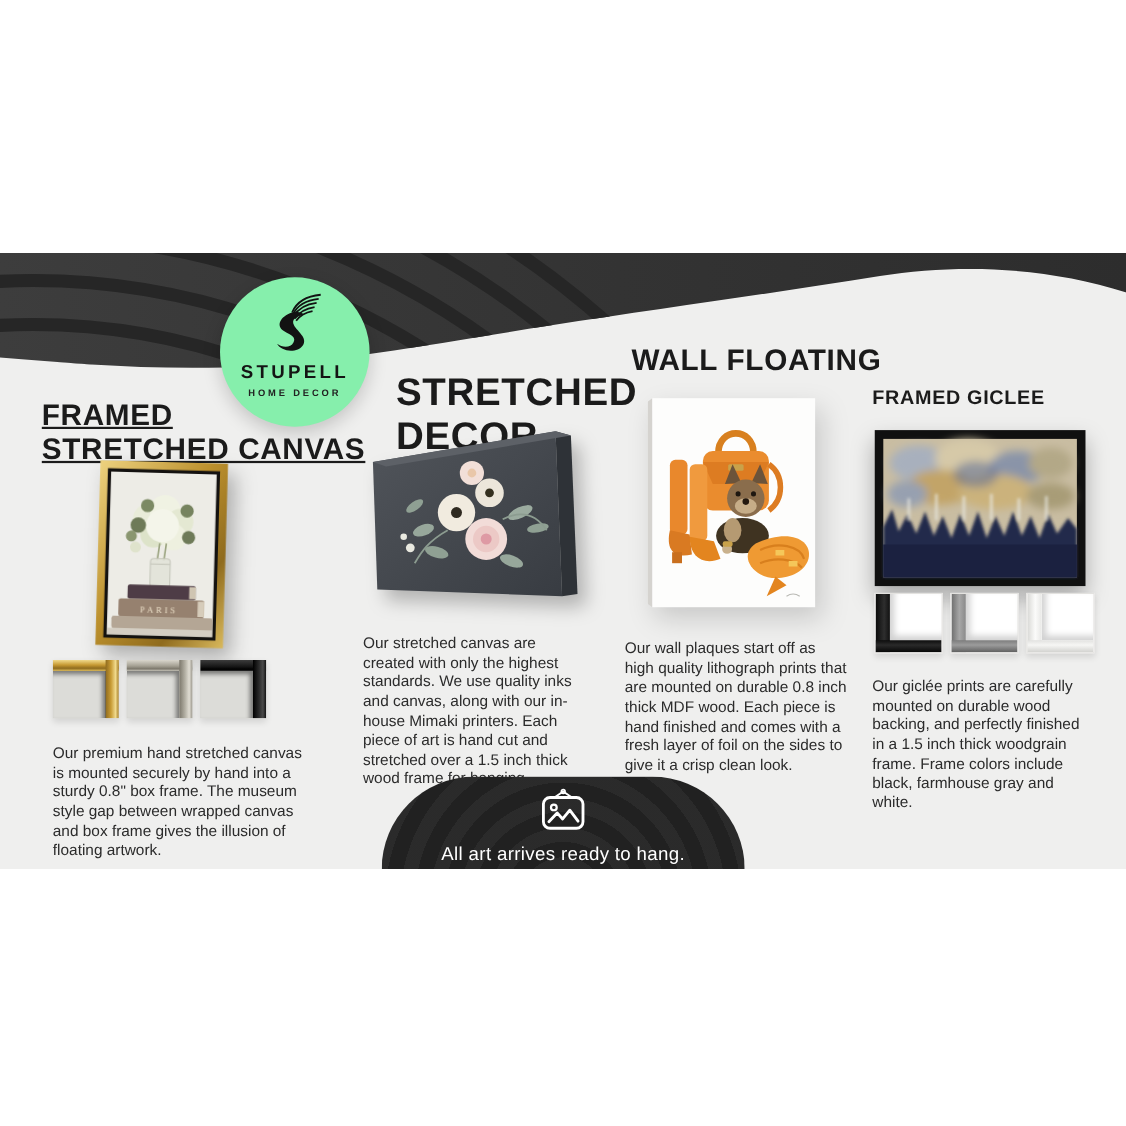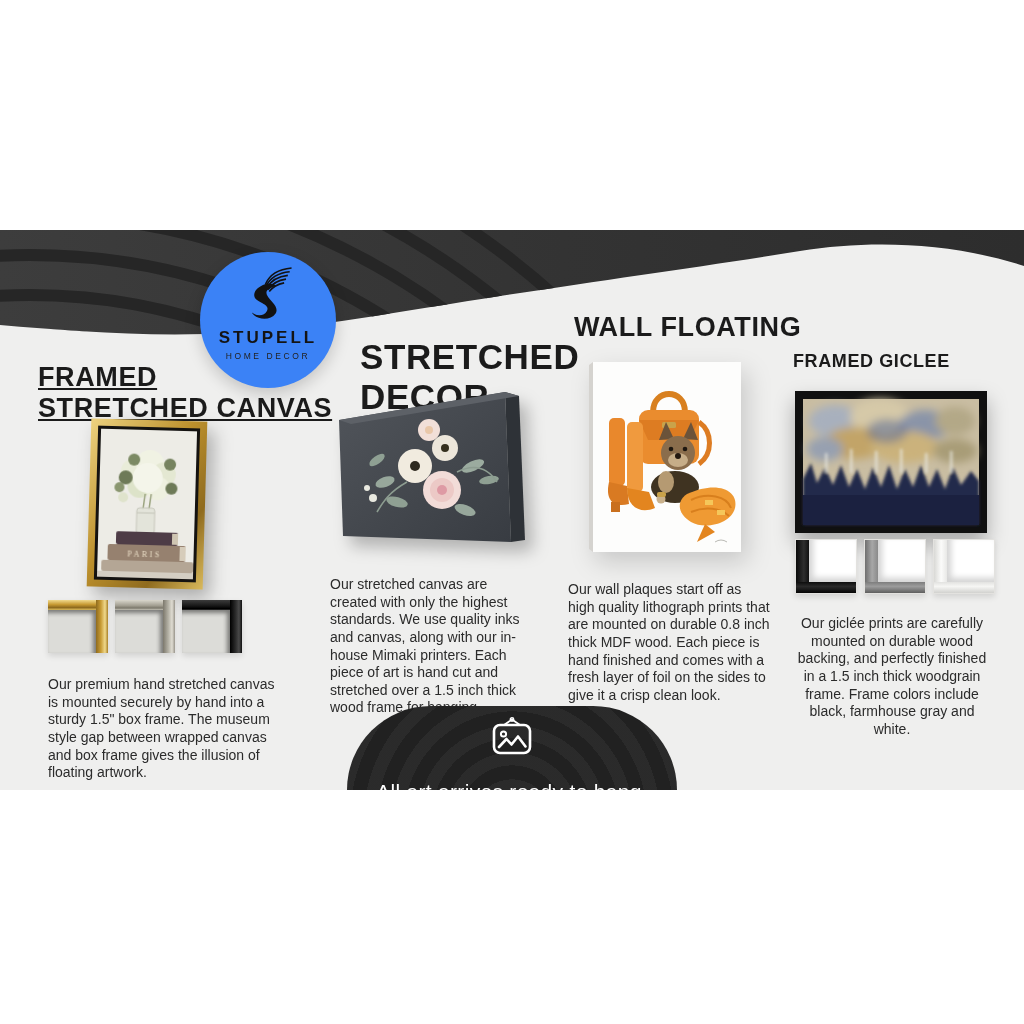--- a/index.html
+++ b/index.html
@@ -2,36 +2,36 @@
 <html><head>
 <meta charset="utf-8">
 <style>
   html,body{margin:0;padding:0;background:#ffffff;}
   .stage{position:relative;width:1024px;height:1024px;background:#ffffff;overflow:hidden;
          font-family:"Liberation Sans",sans-serif;}
   .panel{position:absolute;left:0;top:230px;width:1024px;height:560px;background:#efefee;}
   .band{position:absolute;left:0;top:230px;width:1024px;height:180px;}
   
   .logo{position:absolute;left:200px;top:252px;width:136px;height:136px;border-radius:50%;
-        background:#3b82f6;box-shadow:0 6px 16px rgba(0,0,0,.18);z-index:6;text-align:center;}
+        background:#86efac;box-shadow:0 6px 16px rgba(0,0,0,.18);z-index:6;text-align:center;}
   .logo .smark{margin-top:10px;}
   .logo .brand-name{display:block;font-size:17px;font-weight:700;letter-spacing:3px;color:#141414;margin-top:-2px;}
-  .logo .brand-tag{display:block;font-size:8.5px;font-weight:400;letter-spacing:2.6px;color:#222;margin-top:3px;}
+  .logo .brand-tag{display:block;font-size:8.5px;font-weight:700;letter-spacing:2.6px;color:#222;margin-top:3px;}
   
   .col-heading{position:absolute;font-weight:700;color:#1b1b1b;letter-spacing:.6px;line-height:1.14;z-index:4;}
   .h1{left:38px;top:362px;font-size:27px;text-decoration:underline;}
   .h2{left:360px;top:337px;font-size:35px;}
   .h3{left:574px;top:312px;font-size:27px;}
   .h4{left:793px;top:351px;font-size:18px;}
   
   .desc{position:absolute;font-size:14px;line-height:1.26;color:#2b2b2b;z-index:4;}
   .d1{left:48px;top:662px;width:240px;}
   .d2{left:330px;top:562px;width:206px;}
   .d3{left:568px;top:567px;width:202px;}
-  .d4{left:793px;top:601px;width:198px;text-align:center;}
+  .d4{left:793px;top:601px;width:198px;}
   
   .prod{position:absolute;z-index:4;}
   .p1{left:88px;top:420px;transform:rotate(1.6deg);filter:drop-shadow(7px 9px 9px rgba(0,0,0,.28));}
   .p2{left:336px;top:390px;filter:drop-shadow(8px 10px 8px rgba(0,0,0,.25));}
   .p3{left:586px;top:360px;filter:drop-shadow(6px 10px 12px rgba(0,0,0,.16));}
   .p4{left:795px;top:391px;filter:drop-shadow(0 10px 10px rgba(0,0,0,.3));}
   
   .swatch-row{position:absolute;display:flex;gap:7px;z-index:4;}
   .sr1{left:48px;top:600px;}
   .sr4{left:795px;top:539px;}
@@ -56,21 +56,21 @@
   .blackgh{background:linear-gradient(0deg,#060606,#2a2a2a 60%,#0d0d0d);}
   .grayg{background:linear-gradient(90deg,#6f6f6f,#a7a7a7 55%,#8a8a8a);}
   .graygh{background:linear-gradient(0deg,#5f5f5f,#9c9c9c 60%,#7d7d7d);}
   .whiteg{background:linear-gradient(90deg,#d9d9d6,#fbfbfa 55%,#e8e8e6);}
   .whitegh{background:linear-gradient(0deg,#d2d2cf,#f6f6f4 60%,#e2e2e0);}
   
   .dome{position:absolute;left:347px;top:706px;width:330px;height:84px;z-index:5;
         border-radius:165px 165px 0 0;
         background:repeating-radial-gradient(circle at 50% 135%,rgba(255,255,255,.045) 0 13px,rgba(255,255,255,0) 13px 27px),#212121;
         text-align:center;}
-  .dome .msg{display:block;color:#fff;font-size:21px;letter-spacing:.3px;margin-top:16px;}
+  .dome .msg{display:block;color:#fff;font-size:17px;letter-spacing:.3px;margin-top:2px;}
 </style>
 </head>
 <body>
 
 <div class="stage">
 
   <div class="panel"></div>
 
   <svg class="band" viewBox="0 0 1024 180" preserveAspectRatio="none">
     <defs>
@@ -295,21 +295,21 @@
         <div class="bottom graygh"></div>
         <div class="seam"></div>
     </div>
     <div class="swatch sw-c4">
       <div class="left whiteg"></div>
         <div class="bottom whitegh"></div>
         <div class="seam"></div>
     </div>
   </div>
 
-  <p class="desc d1">Our premium hand stretched canvas is mounted securely by hand into a sturdy 1.5" box frame. The museum style gap between wrapped canvas and box frame gives the illusion of floating artwork.</p>
+  <p class="desc d1">Our premium hand stretched canvas is mounted securely by hand into a sturdy 0.8" box frame. The museum style gap between wrapped canvas and box frame gives the illusion of floating artwork.</p>
   <p class="desc d2">Our stretched canvas are created with only the highest standards. We use quality inks and canvas, along with our in-house Mimaki printers. Each piece of art is hand cut and stretched over a 1.5 inch thick wood frame for hanging.</p>
   <p class="desc d3">Our wall plaques start off as high quality lithograph prints that are mounted on durable 0.8 inch thick MDF wood. Each piece is hand finished and comes with a fresh layer of foil on the sides to give it a crisp clean look.</p>
   <p class="desc d4">Our giclée prints are carefully mounted on durable wood backing, and perfectly finished in a 1.5 inch thick woodgrain frame. Frame colors include black, farmhouse gray and white.</p>
 
   <div class="dome">
     <svg width="48" height="44" viewBox="0 0 48 44" style="margin-top:10px">
       <g stroke="#ffffff" fill="none" stroke-linecap="round" stroke-linejoin="round">
         <path d="M16,9 L24,3.5 L32,9" stroke-width="1.8"></path>
         <circle cx="24" cy="3.5" r="1.7" stroke-width="1.5"></circle>
         <rect x="6" y="9" width="36" height="28" rx="6" stroke-width="2.6"></rect>

